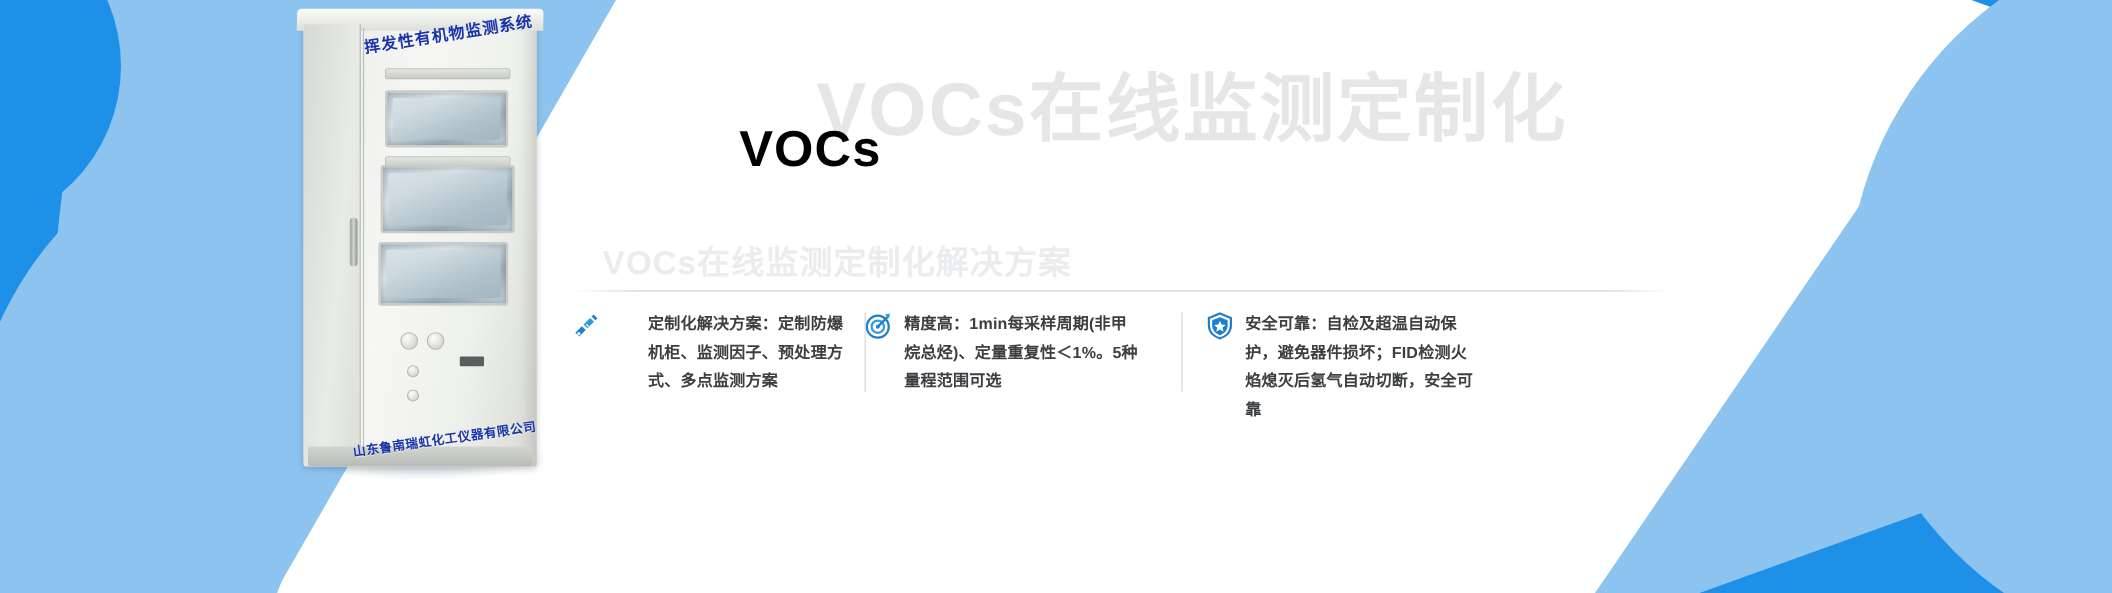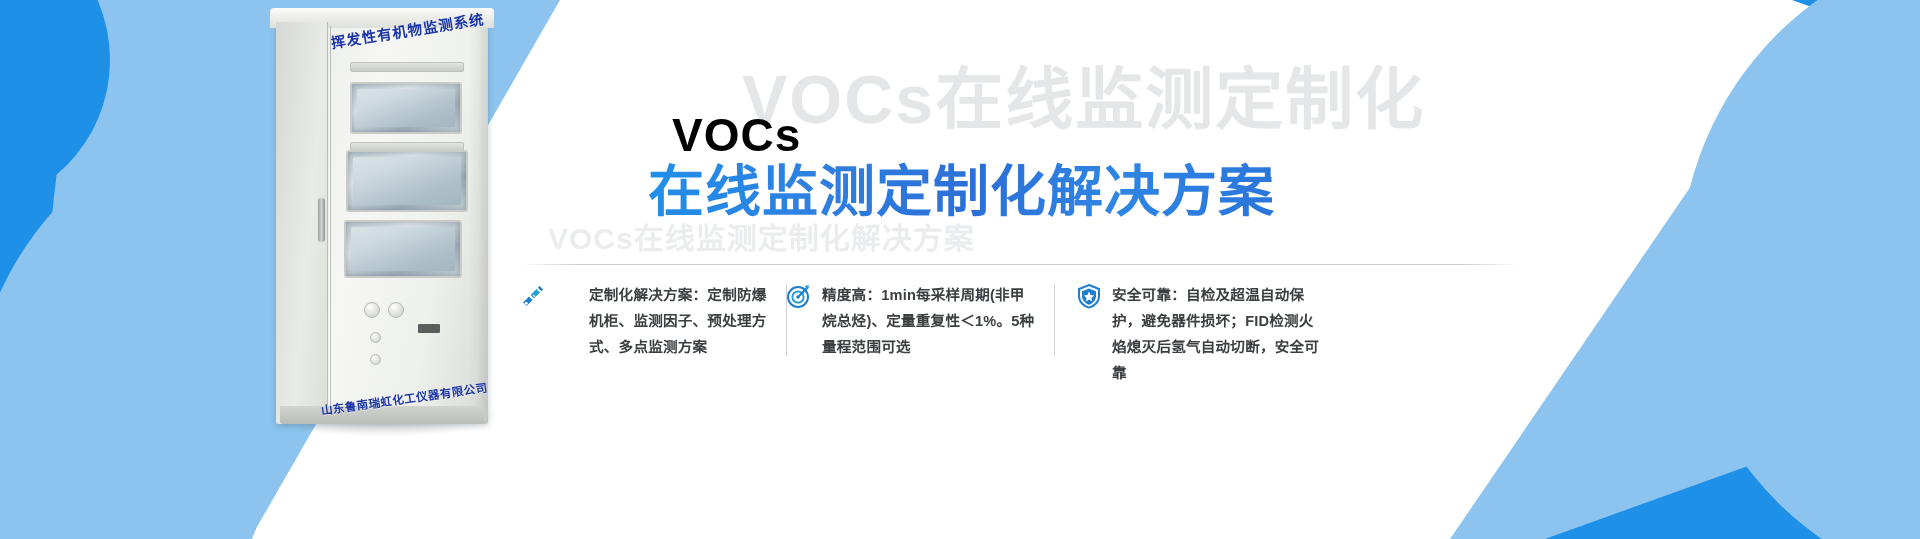--- a/index.html
+++ b/index.html
@@ -209,21 +209,21 @@
   }
   .feature{
     display:flex;
     align-items:flex-start;
     gap:10px;
     padding:0 18px 0 0;
     position:relative;
   }
   .f1{ width:266px;gap:43px; }
   .f2{ width:268px; }
-  .f3{ width:290px; padding-left:22px; }
+  .f3{ width:290px; padding-left:22px;margin-left:20px; }
   .feature + .feature::before{
     content:"";
     position:absolute;
     left:0; top:2px;
     width:1px; height:72px;
     background:#cfd2d6;
   }
   .feat-icon{
     flex:0 0 auto;
     width:26px; height:26px;
@@ -295,21 +295,20 @@
     <div class="knob k4"></div>
     <div class="led"></div>
     <div class="cab-bottom"></div>
 
     <div class="cab-label-top">挥发性有机物监测系统</div>
     <div class="cab-label-bottom">山东鲁南瑞虹化工仪器有限公司</div>
   </div>
 
   <div class="headline">
     <div class="headline-sub">VOCs</div>
-    <div class="headline-main">在线监测定制化解决方案</div>
   </div>
 
   <div class="divider"></div>
 
   <div class="features">
 
     <div class="feature f1">
       <span class="feat-icon">
         <svg viewBox="0 0 26 26" aria-hidden="true">
           <path d="M3 19.5 L9 13.5 L12.5 17 L6.5 23 Z" fill="#1E7FD0"></path>

